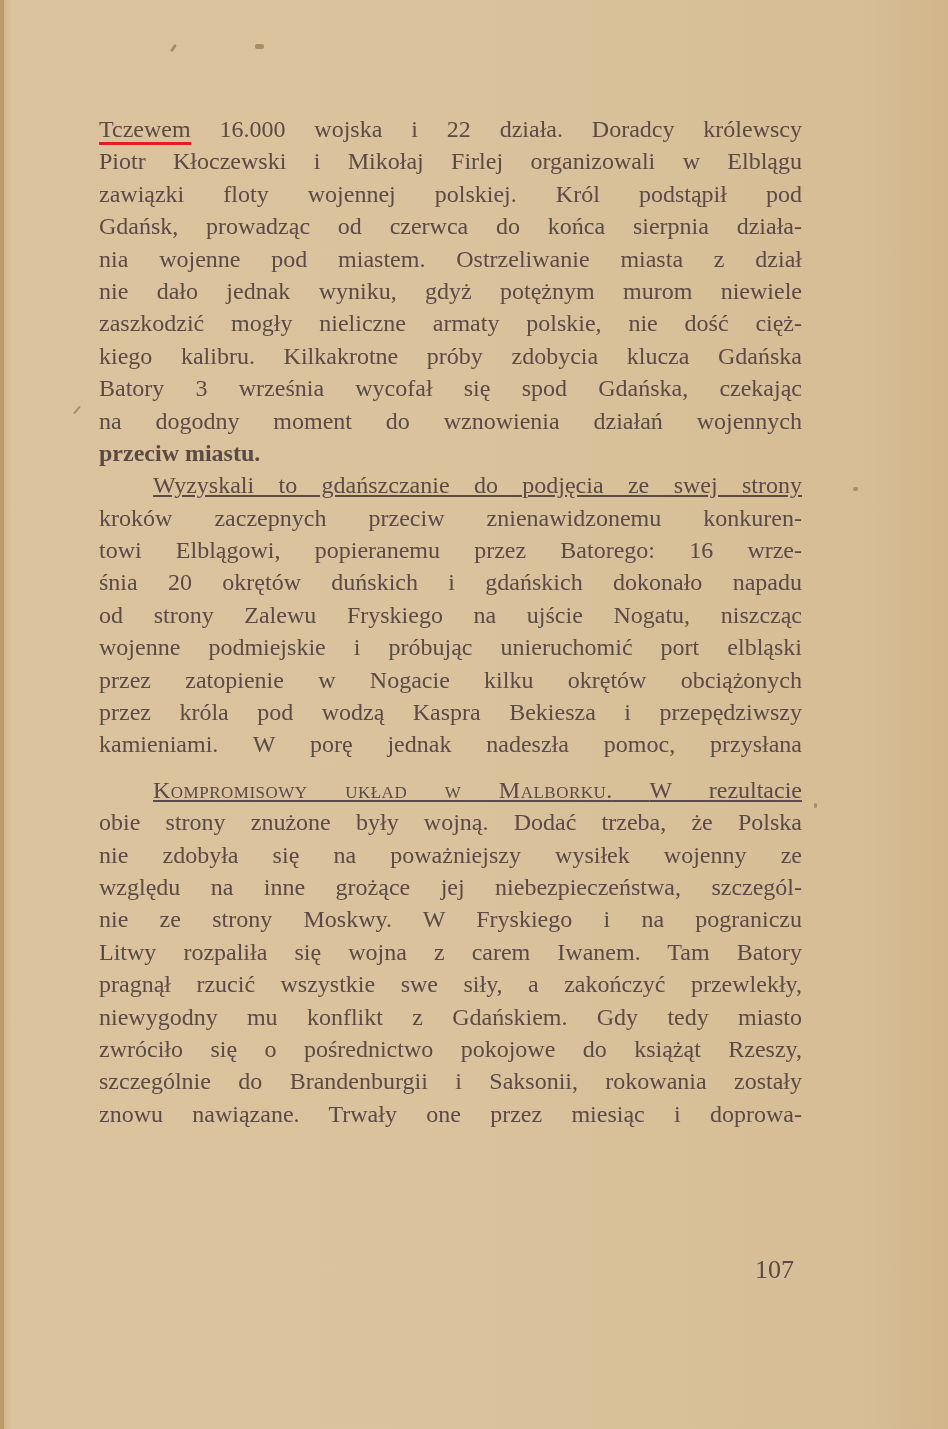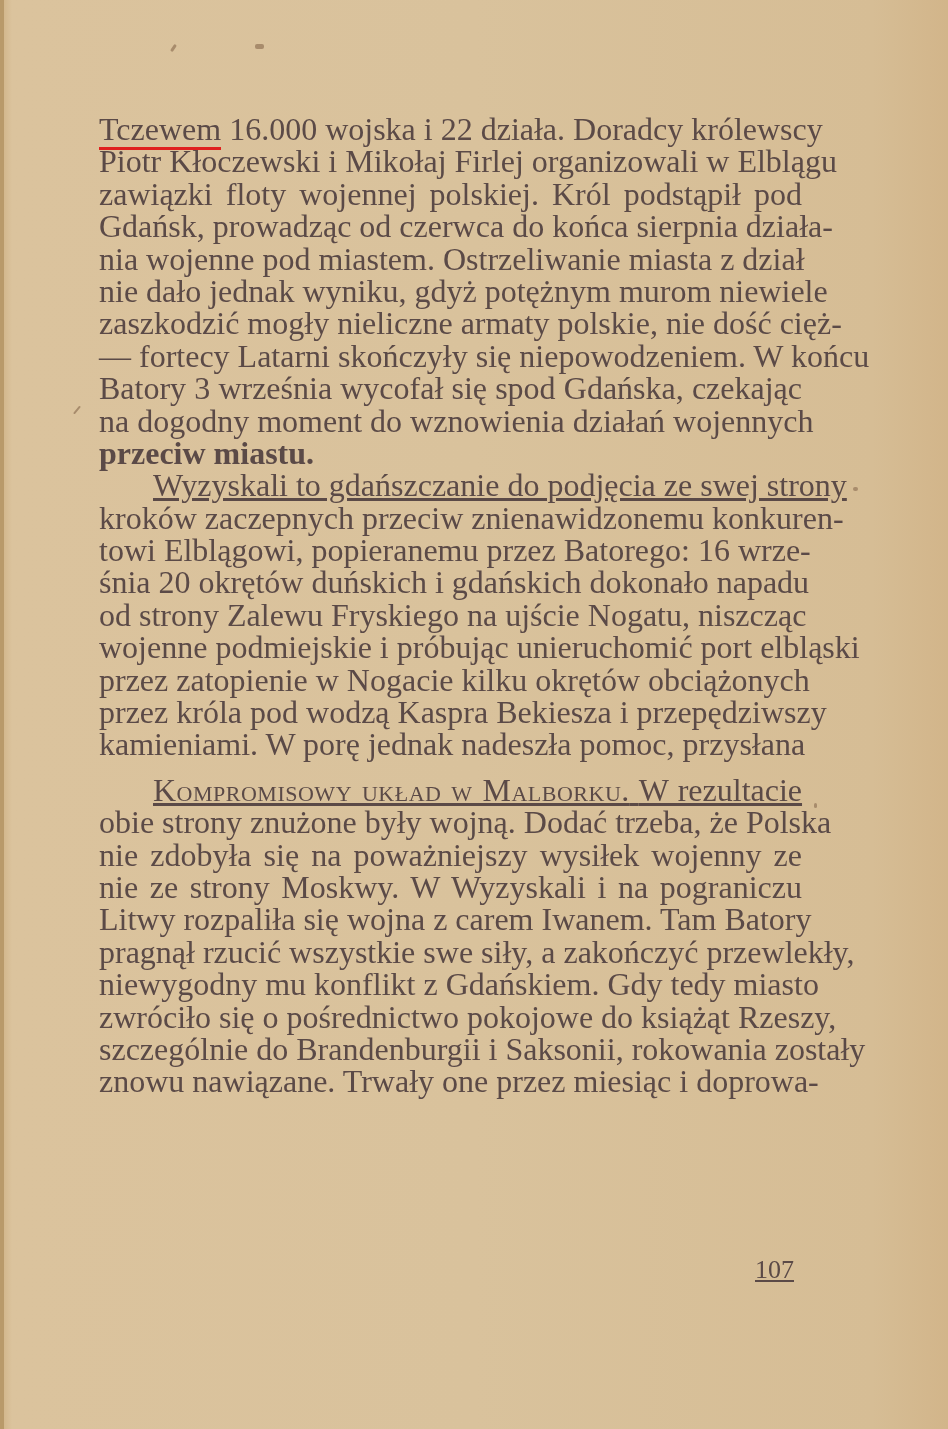--- a/index.html
+++ b/index.html
@@ -14,21 +14,21 @@
       background: linear-gradient(90deg, #cfb285 0px, #dbc39d 12px, #d9c29c 50%, #d6bd95 92%, #d2b58a 100%);
     }
     .page-edge {
       position: absolute; left: 0; top: 0; width: 4px; height: 1429px;
       background: #b99a6a;
     }
     .text-block {
       position: absolute; left: 99px; top: 113px; width: 703px;
       color: #5b4a47;
       font-family: "Liberation Serif", "DejaVu Serif", serif;
-      font-size: 32px;
+      font-size: 24px;
       line-height: 32.4px;
     }
     .line {
       display: block;
       text-align: justify;
       text-align-last: justify;
       white-space: nowrap;
       height: 32.4px;
     }
     .line.last { text-align-last: left; font-weight: bold; }
@@ -37,21 +37,20 @@
     .hl {
       position: relative;
       border-bottom: 3px solid #e0201e;
       padding-bottom: 0;
     }
     .small-caps { font-variant: small-caps; letter-spacing: 0.5px; }
     .page-number {
       position: absolute; left: 755px; top: 1255px;
       color: #5b4a47; font-size: 26px;
       font-family: "Liberation Serif", "DejaVu Serif", serif;
-      text-decoration: underline;
     }
     .speck { position: absolute; background: #a88c6c; border-radius: 2px; }
   </style>
 </head>
 <body>
 
 <div class="page">
   <div class="page-edge"></div>
   <span class="speck" style="left:172px;top:44px;width:3px;height:8px;transform:rotate(35deg);"></span>
   <span class="speck" style="left:255px;top:44px;width:9px;height:5px;"></span>
@@ -61,42 +60,43 @@
 
   <div class="text-block">
     <div>
       <span class="line"><span class="hl">Tczewem</span> <span>16.000 wojska i 22 działa. Doradcy królewscy</span></span>
       <span class="line">Piotr Kłoczewski i Mikołaj Firlej organizowali w Elblągu</span>
       <span class="line">zawiązki floty wojennej polskiej. Król podstąpił pod</span>
       <span class="line">Gdańsk, prowadząc od czerwca do końca sierpnia działa-</span>
       <span class="line">nia wojenne pod miastem. Ostrzeliwanie miasta z dział</span>
       <span class="line">nie dało jednak wyniku, gdyż potężnym murom niewiele</span>
       <span class="line">zaszkodzić mogły nieliczne armaty polskie, nie dość cięż-</span>
-      <span class="line">— fortecy Latarni skończyły się niepowodzeniem. W końcu</span>
+      <span class="line">kiego kalibru. Kilkakrotne próby zdobycia klucza Gdańska</span>
       <span class="line">Batory 3 września wycofał się spod Gdańska, czekając</span>
       <span class="line">na dogodny moment do wznowienia działań wojennych</span>
       <span class="line last">przeciw miastu.</span>
     </div>
     <div>
       <span class="line indent">Wyzyskali to gdańszczanie do podjęcia ze swej strony</span>
       <span class="line">kroków zaczepnych przeciw znienawidzonemu konkuren-</span>
       <span class="line">towi Elblągowi, popieranemu przez Batorego: 16 wrze-</span>
       <span class="line">śnia 20 okrętów duńskich i gdańskich dokonało napadu</span>
       <span class="line">od strony Zalewu Fryskiego na ujście Nogatu, niszcząc</span>
       <span class="line">wojenne podmiejskie i próbując unieruchomić port elbląski</span>
       <span class="line">przez zatopienie w Nogacie kilku okrętów obciążonych</span>
       <span class="line">przez króla pod wodzą Kaspra Bekiesza i przepędziwszy</span>
       <span class="line">kamieniami. W porę jednak nadeszła pomoc, przysłana</span>
     </div>
     <div class="gap"></div>
     <div>
       <span class="line indent"><span class="small-caps">Kompromisowy układ w Malborku.</span> <span>W rezultacie</span></span>
       <span class="line">obie strony znużone były wojną. Dodać trzeba, że Polska</span>
       <span class="line">nie zdobyła się na poważniejszy wysiłek wojenny ze</span>
-      <span class="line">nie ze strony Moskwy. W Wyzyskali i na pograniczu</span>
+      <span class="line">względu na inne grożące jej niebezpieczeństwa, szczegól-</span>
+      <span class="line">nie ze strony Moskwy. W Fryskiego i na pograniczu</span>
       <span class="line">Litwy rozpaliła się wojna z carem Iwanem. Tam Batory</span>
       <span class="line">pragnął rzucić wszystkie swe siły, a zakończyć przewlekły,</span>
       <span class="line">niewygodny mu konflikt z Gdańskiem. Gdy tedy miasto</span>
       <span class="line">zwróciło się o pośrednictwo pokojowe do książąt Rzeszy,</span>
       <span class="line">szczególnie do Brandenburgii i Saksonii, rokowania zostały</span>
       <span class="line">znowu nawiązane. Trwały one przez miesiąc i doprowa-</span>
     </div>
   </div>
 
   <div class="page-number">107</div>

